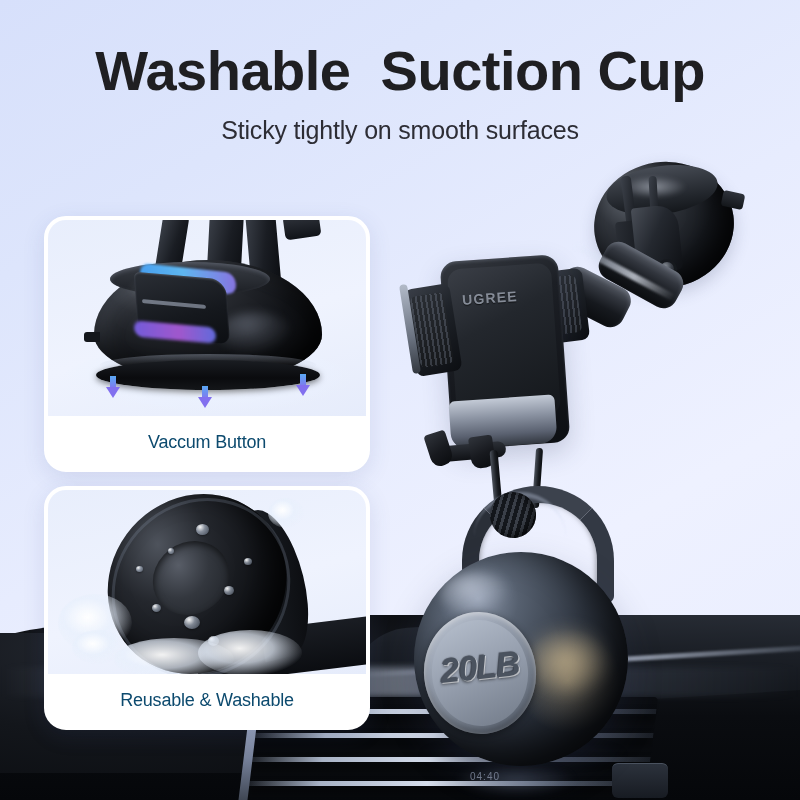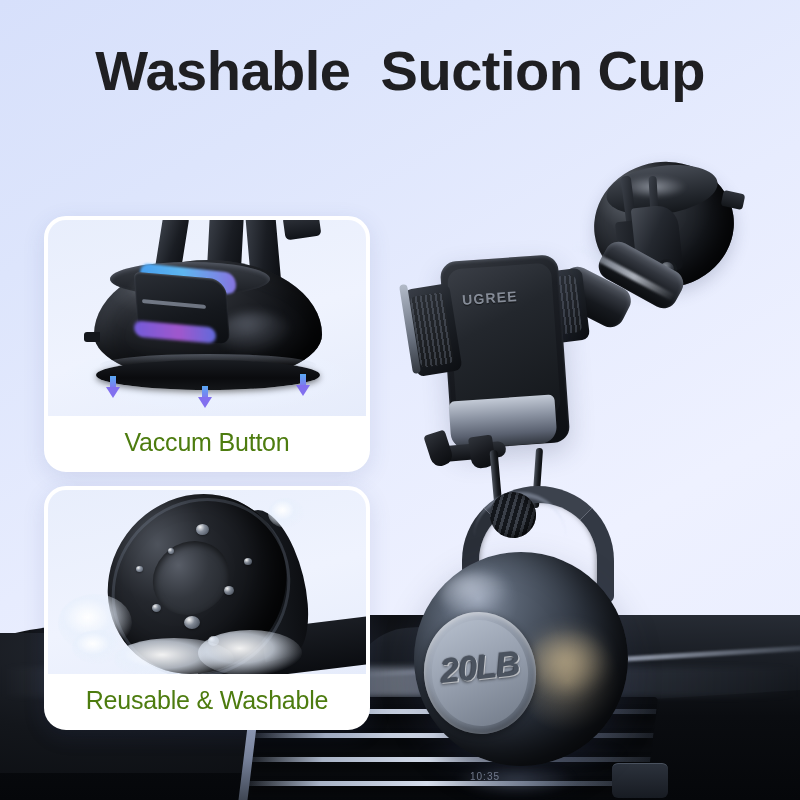--- a/index.html
+++ b/index.html
@@ -135,21 +135,21 @@
     width: 100%;
     overflow: hidden;
     background: linear-gradient(165deg, #e8eefc 0%, #eff3fe 55%, #e6ecfb 100%);
   }
   #card-vacuum .card-photo { height: 196px; }
   #card-wash .card-photo   { height: 184px; }
 
   .card-caption {
     display: flex; align-items: center; justify-content: center;
     height: calc(100% - 196px);
-    font-size: 25px; color: #4d7c0f; letter-spacing: -0.2px;
+    font-size: 18px; color: #0c4a6e; letter-spacing: -0.2px;
     background: #fff;
   }
   #card-wash .card-caption { height: calc(100% - 184px); }
 
   
   .dome {
     position: absolute; left: 46px; top: 40px;
     width: 228px; height: 120px;
     background:
       radial-gradient(ellipse at 30% 18%, #5a5e66 0%, #2a2d33 26%, #121418 58%, #08090b 100%);
@@ -549,24 +549,25 @@
 
     <div class="vent">
       <div class="louv" style="top:12px"></div>
       <div class="louv" style="top:36px"></div>
       <div class="louv" style="top:60px"></div>
       <div class="louv" style="top:84px"></div>
     </div>
     <div class="vent-frame-l"></div>
     <div class="vent-knob"></div>
     <div class="dash-screen-glow"></div>
-    <div class="dash-time">10:35</div>
+    <div class="dash-time">04:40</div>
   </div>
 
   <div class="headline">Washable  Suction Cup</div>
+  <div class="subhead">Sticky tightly on smooth surfaces</div>
 
   <div class="hero">
 
     <div class="sc-dome"></div>
     <div class="sc-dome-top"></div>
     <div class="sc-dome-hi"></div>
     <div class="sc-tab"></div>
     <div class="sc-lever-a"></div>
     <div class="sc-lever-b"></div>
     <div class="sc-bracket"></div>

